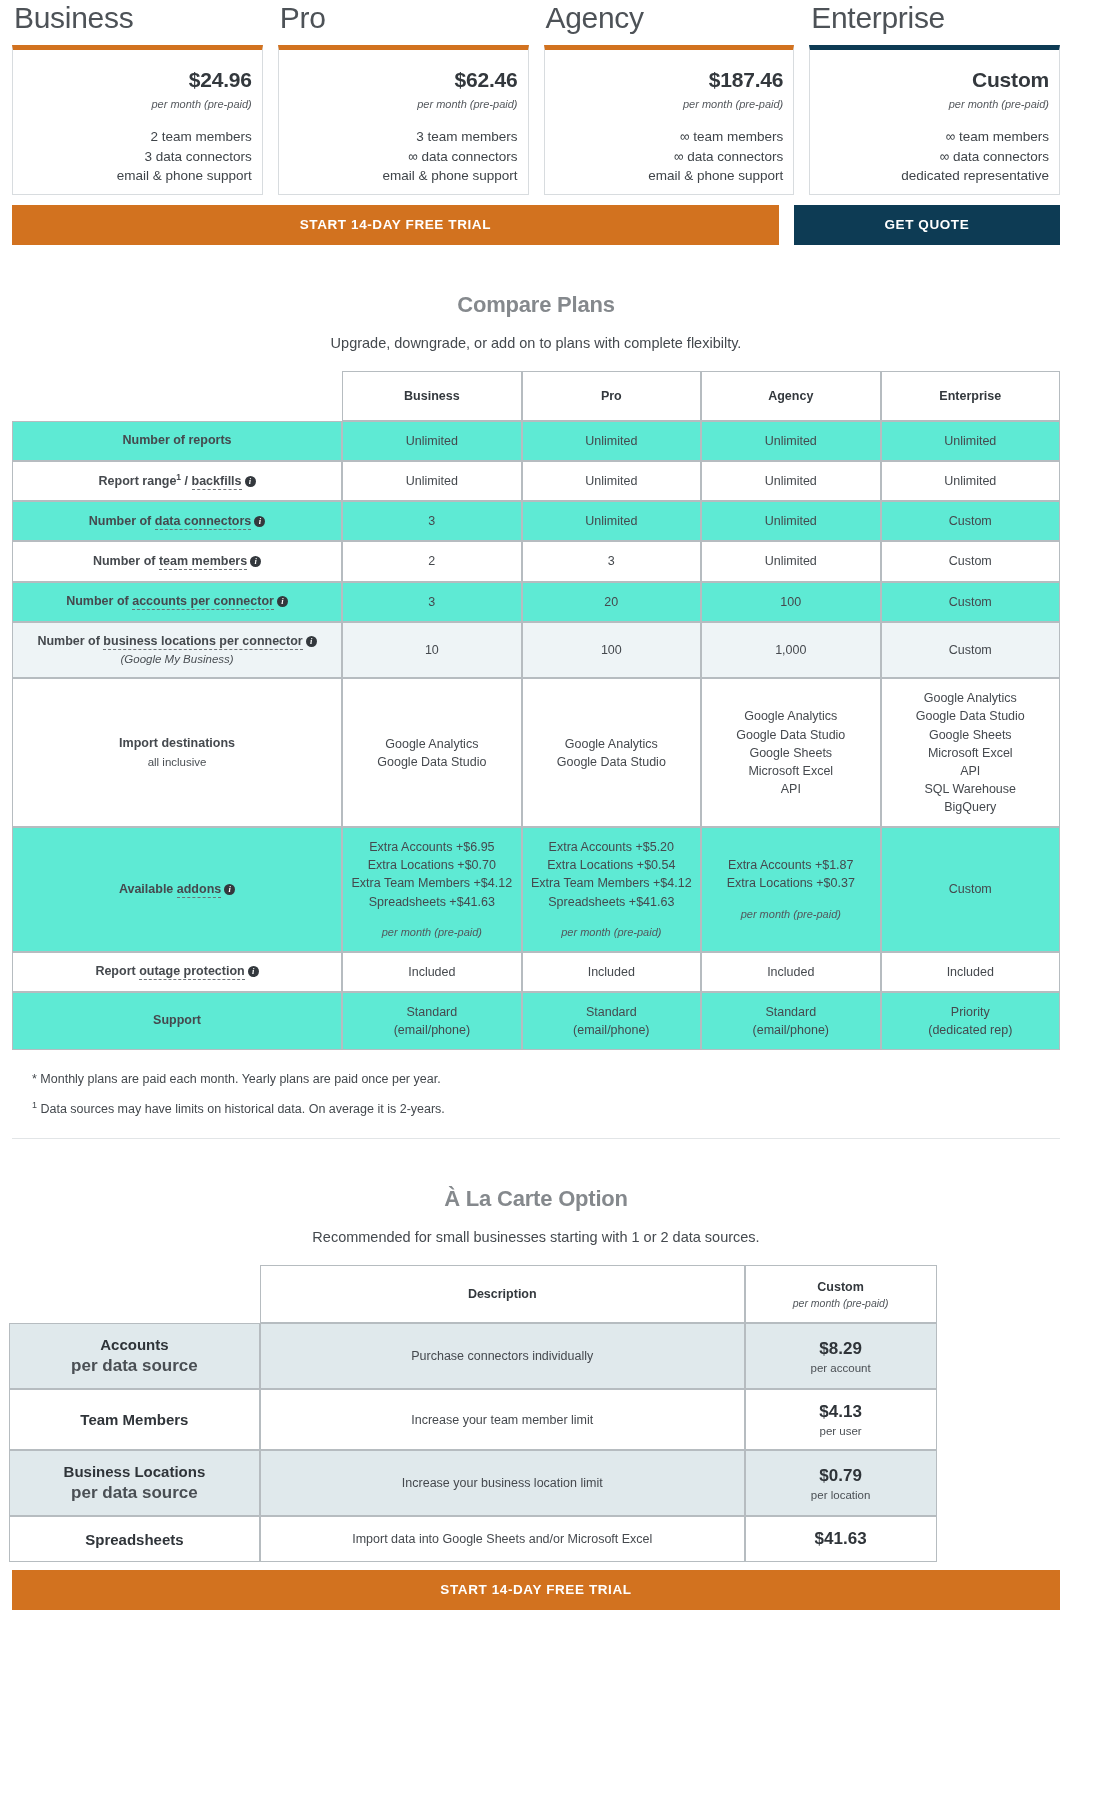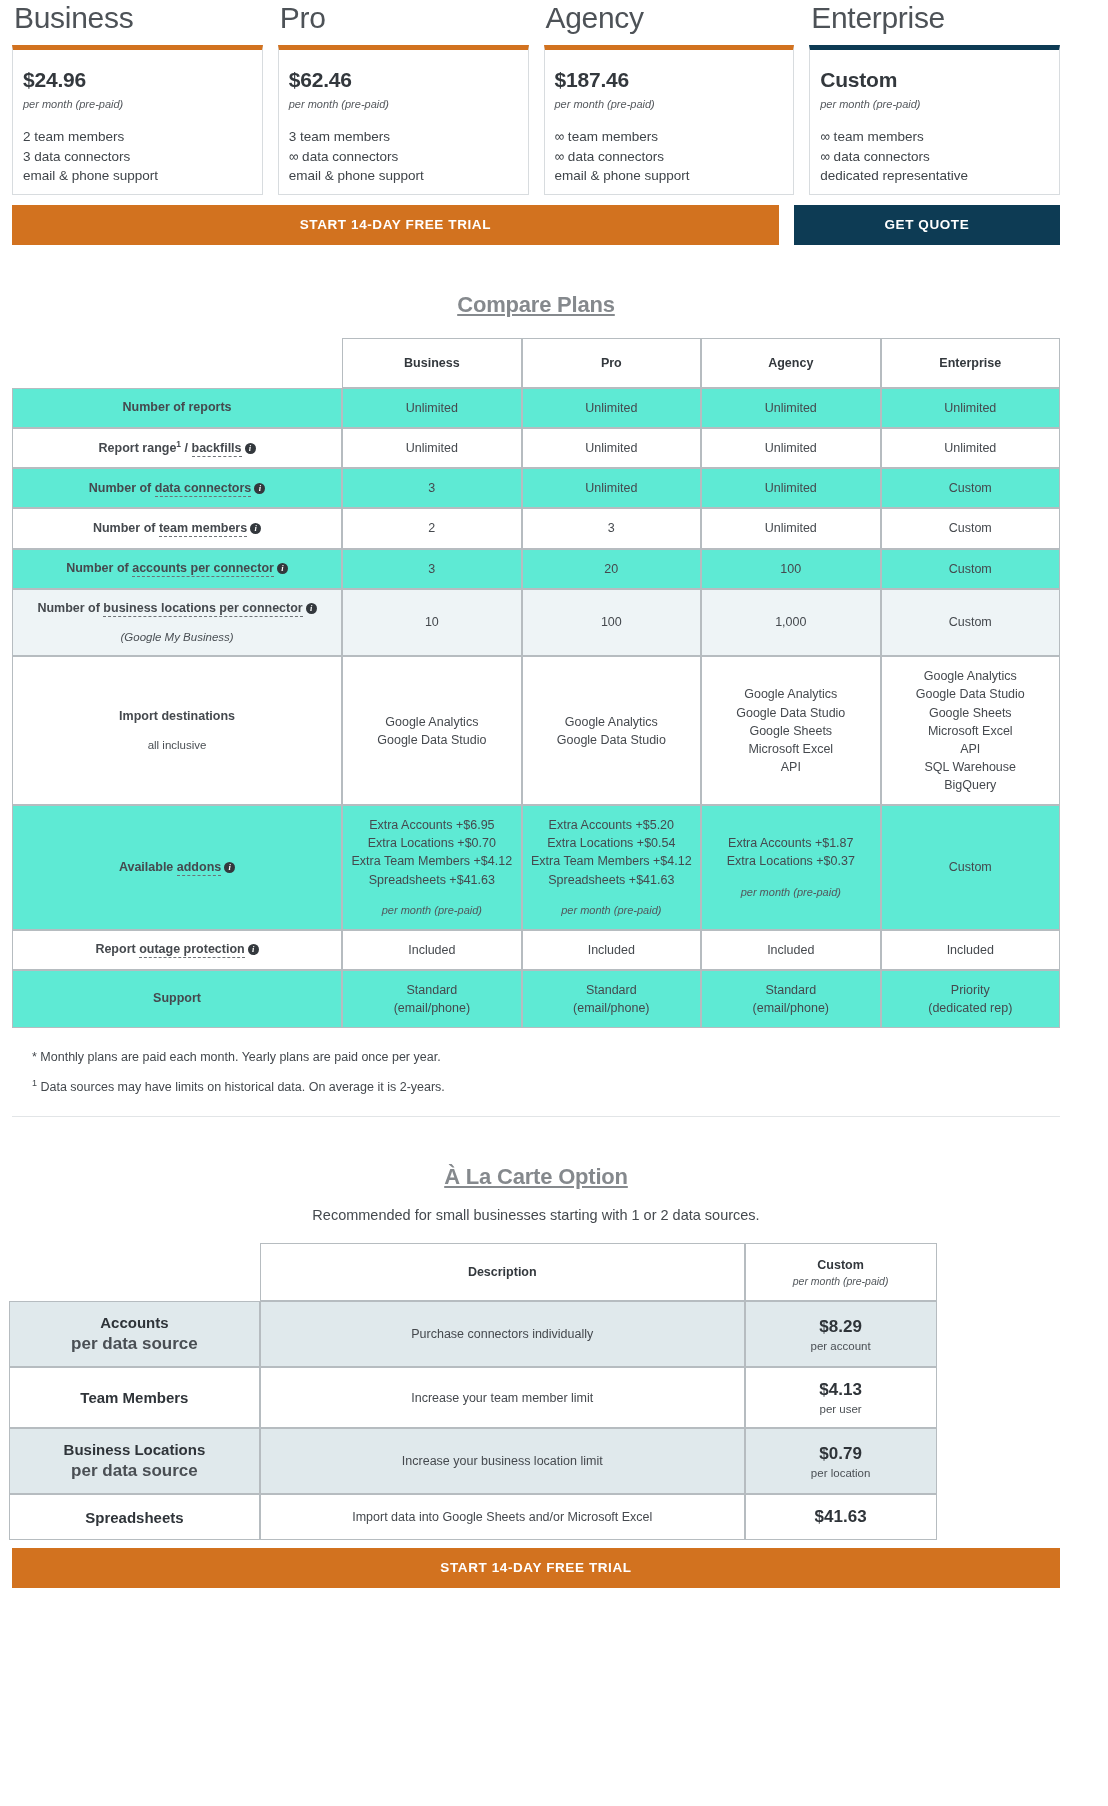--- a/index.html
+++ b/index.html
@@ -32,21 +32,21 @@
     margin-bottom: 9px;
     line-height: 1.2;
   }
 
   .plan-card {
     border: 1px solid #d8dcdf;
     border-top-width: 5px;
     border-top-style: solid;
     background: #fff;
     padding: 18px 10px 20px;
-    text-align: left;
+    text-align: right;
     height: 150px;
   }
   .plan-card.accent-orange { border-top-color: #d2721f; }
   .plan-card.accent-navy { border-top-color: #0d3b54; }
 
   .plan-price {
     font-size: 21px;
     font-weight: bold;
     color: #33383d;
     letter-spacing: -0.2px;
@@ -86,21 +86,20 @@
   .btn-quote { background: #0d3b54; flex: 1 1 0; }
 
   
   .section-title {
     text-align: center;
     font-size: 22px;
     font-weight: bold;
     color: #85898d;
     letter-spacing: -0.2px;
     margin-top: 47px;
-    text-decoration: underline;
   }
   .section-sub {
     text-align: center;
     font-size: 14.5px;
     color: #44494e;
     margin-top: 17px;
   }
 
   
   .cmp-wrap { padding: 0 12px; margin-top: 20px; }
@@ -142,21 +141,21 @@
   tr.plain td { background: #ffffff; }
   tr.shade td.rowlabel, tr.plain td.rowlabel { }
   tr.lite td { background: #eef4f6; }
 
   .sub-note {
     display: block;
     font-style: italic;
     font-weight: normal;
     font-size: 11.5px;
     color: #4a4f54;
-    margin-top: 12px;
+    margin-top: 1px;
   }
   .dotted {
     border-bottom: 1px dashed #6c7175;
     padding-bottom: 1px;
     text-align: right;
   }
   .info-i {
     display: inline-block;
     width: 11px; height: 11px;
     border-radius: 50%;
@@ -338,20 +337,21 @@
       </div>
     </div>
   </div>
 
   <div class="cta-row">
     <button class="btn btn-trial">START 14-DAY FREE TRIAL</button>
     <button class="btn btn-quote">GET QUOTE</button>
   </div>
 
   <div class="section-title">Compare Plans</div>
+  <div class="section-sub">Upgrade, downgrade, or add on to plans with complete flexibilty.</div>
 
   <div class="cmp-wrap">
     <table class="cmp">
       <colgroup>
         <col class="c-label">
           <col class="c-plan">
           <col class="c-plan">
           <col class="c-plan">
           <col class="c-plan">
       </colgroup>

